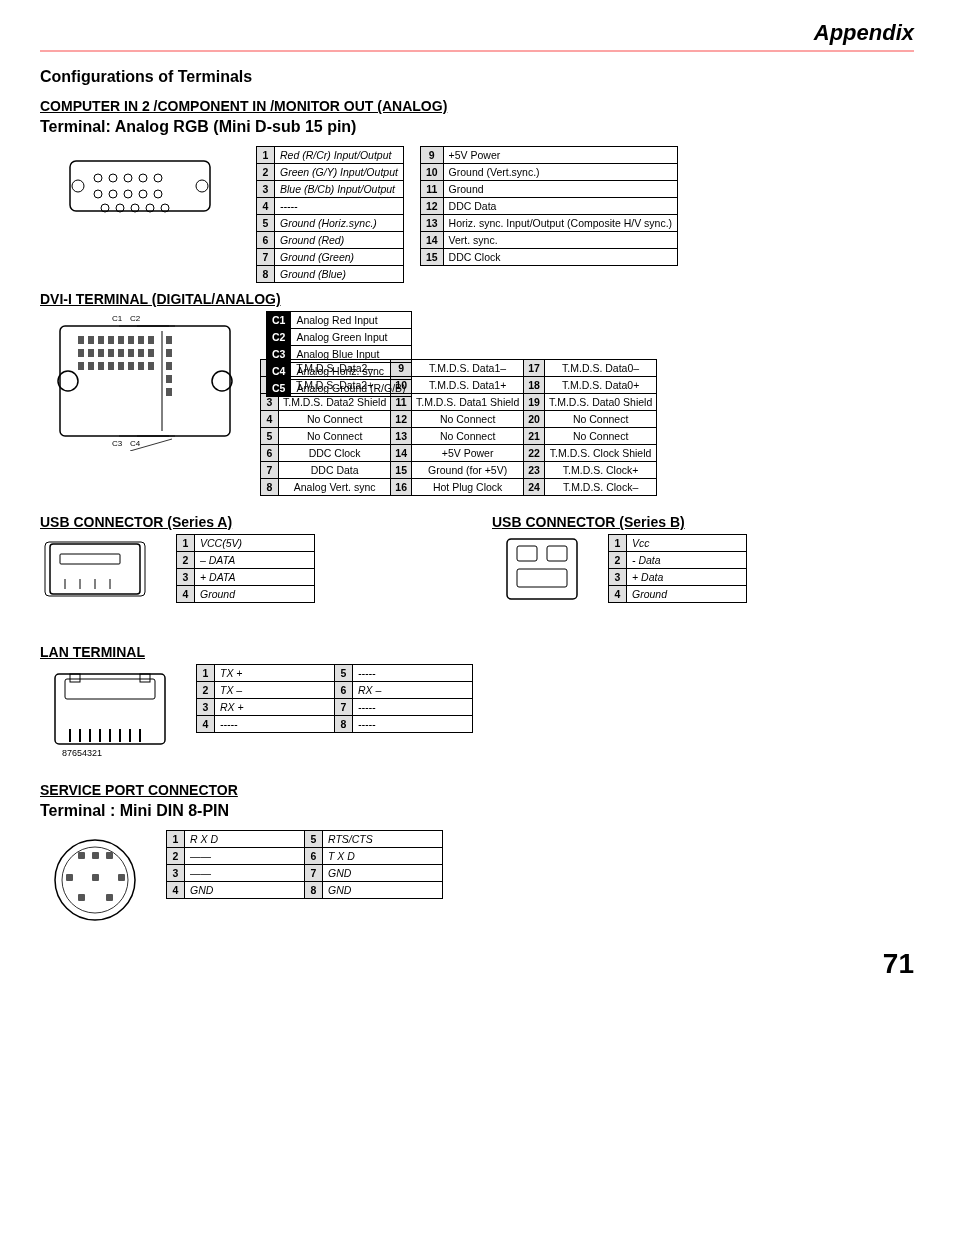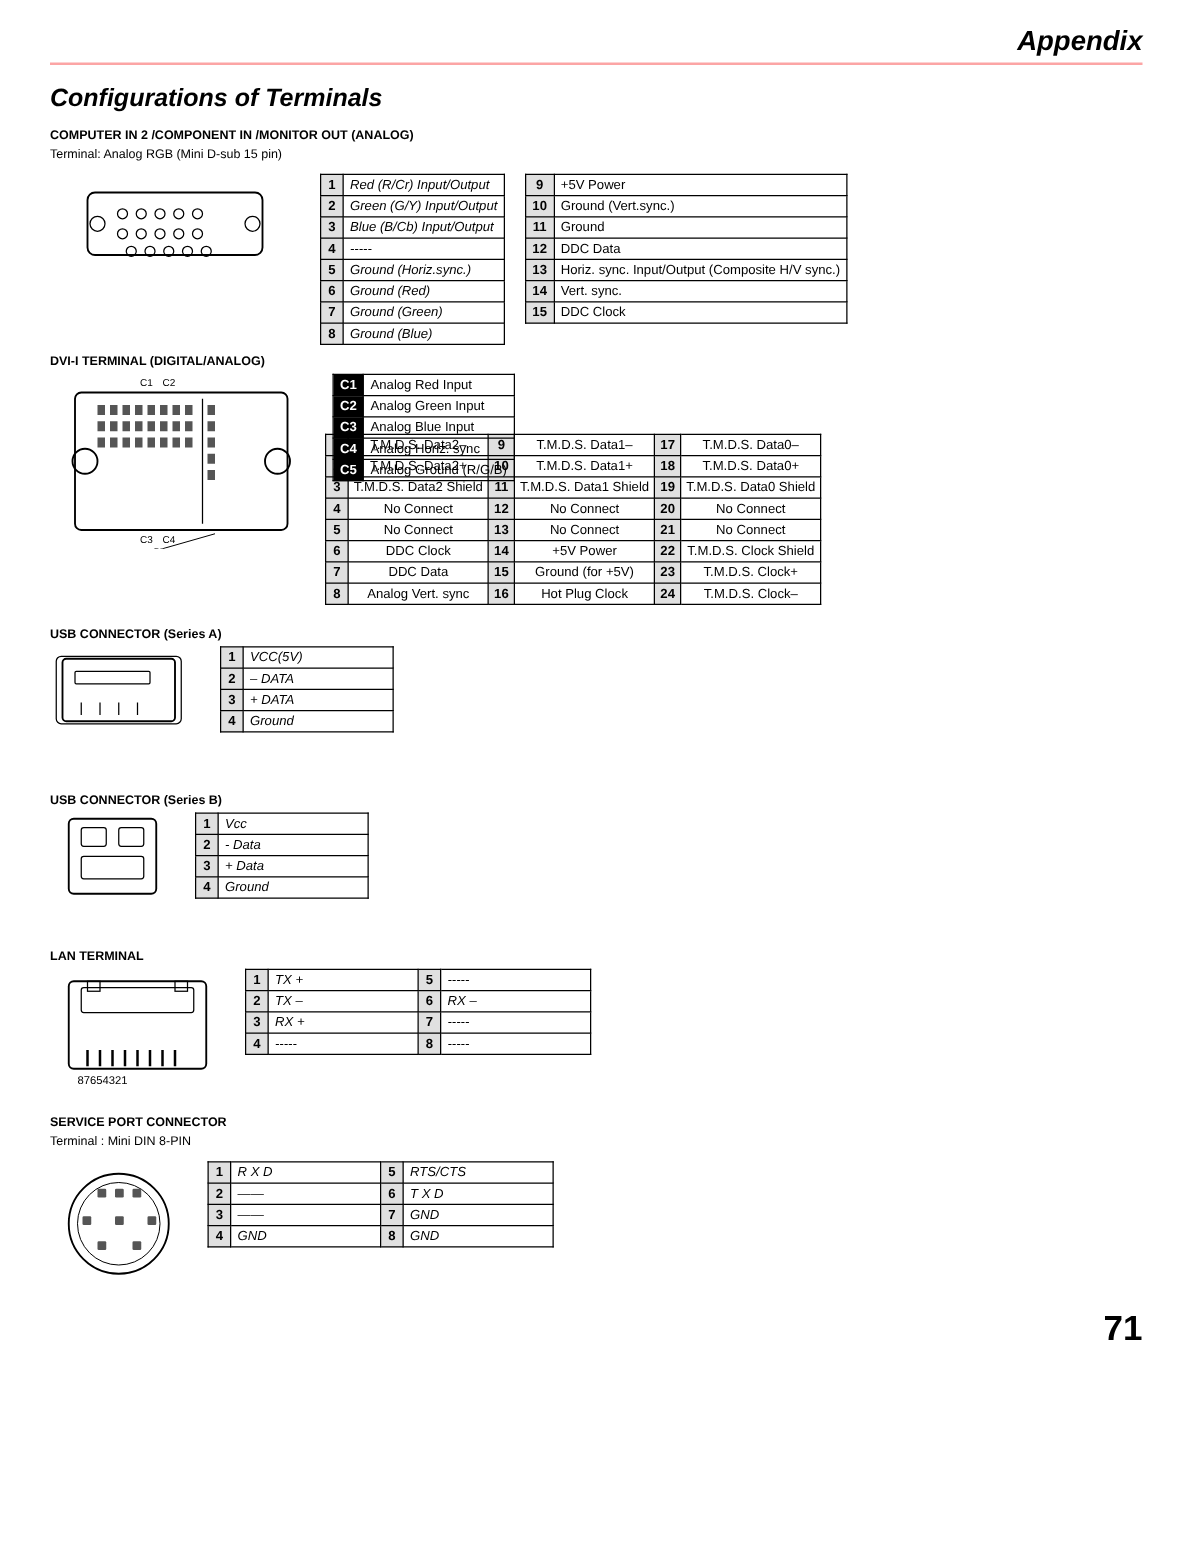--- a/index.html
+++ b/index.html
@@ -15,27 +15,28 @@
     .page-header {
       text-align: right;
       font-style: italic;
       font-size: 22px;
       font-weight: bold;
       border-bottom: 2px solid #fca5a5;
       padding-bottom: 4px;
       margin-bottom: 16px;
     }
     .section-title {
-      font-size: 10px;
+      font-size: 14px;
       font-weight: bold;
       margin-bottom: 4px;
+      text-decoration: underline;
     }
     .sub-title {
-      font-size: 10px;
-      font-weight: normal;
+      font-size: 16px;
+      font-weight: bold;
       margin-bottom: 10px;
     }
     .section {
       margin-bottom: 18px;
     }
     .connector-row {
       display: flex;
       align-items: flex-start;
       gap: 16px;
       margin-bottom: 8px;
@@ -118,21 +119,21 @@
     }
   </style>
 </head>
 <body>
 
 <div class="page-header">
   <span>Appendix</span>
 </div>
 
 <div class="section">
-  <div style="font-size:20px; font-weight:bold; font-style:italic; margin-bottom:12px;">Configurations of Terminals</div>
+  <div style="font-size:16px; font-weight:bold; margin-bottom:12px;">Configurations of Terminals</div>
 
   <div>
     <div class="section-title">COMPUTER IN 2 /COMPONENT IN /MONITOR OUT (ANALOG)</div>
     <div class="sub-title">Terminal: Analog RGB (Mini D-sub 15 pin)</div>
 
     <div class="connector-row">
 
       <div class="connector-diagram">
         <svg width="200" height="80">
 
@@ -392,21 +393,21 @@
               <td class="pn">16</td>
               <td class="pd">Hot Plug Clock</td>
               <td class="pn">24</td>
               <td class="pd">T.M.D.S. Clock–</td>
             </tr>
           </tbody>
       </table>
     </div>
   </div>
 
-  <div class="section two-col" style="margin-top:12px;flex-direction:column;">
+  <div class="section two-col" style="margin-top:12px;">
 
     <div class="usb-section">
       <div class="section-title">USB CONNECTOR (Series A)</div>
       <div class="connector-row">
         <div>
           <svg width="120" height="80">
             <rect x="10" y="10" width="90" height="50" rx="3" fill="none" stroke="#000" stroke-width="1.5"></rect>
             <rect x="20" y="20" width="60" height="10" rx="1" fill="none" stroke="#000" stroke-width="1"></rect>
             <line x1="25" y1="45" x2="25" y2="55" stroke="#000" stroke-width="1"></line>
             <line x1="40" y1="45" x2="40" y2="55" stroke="#000" stroke-width="1"></line>

